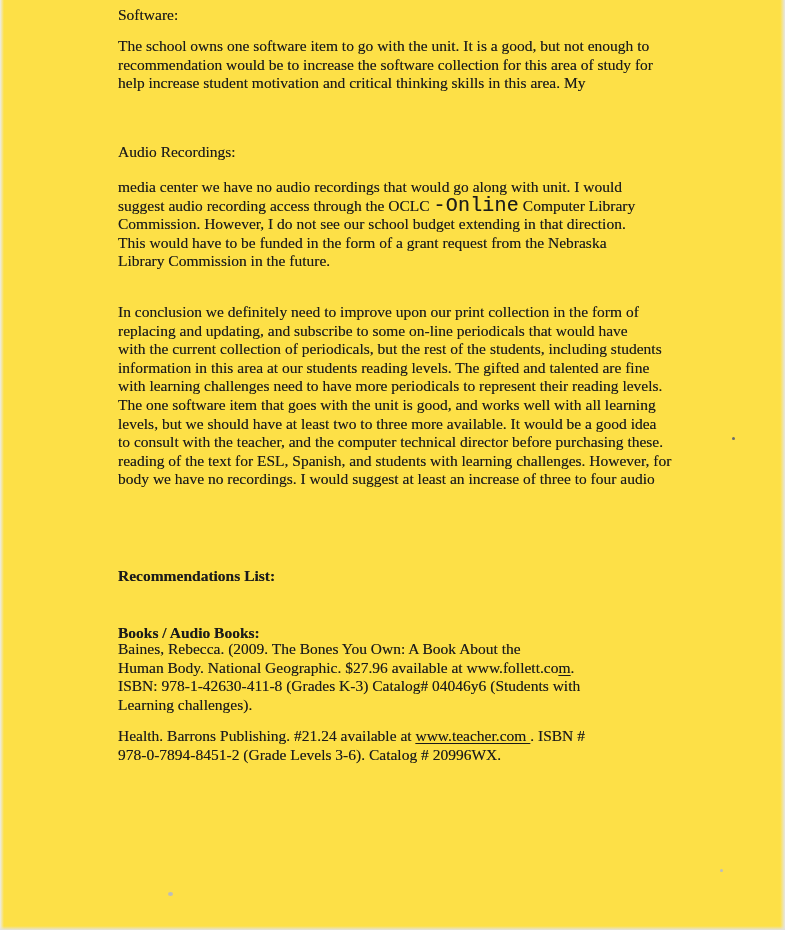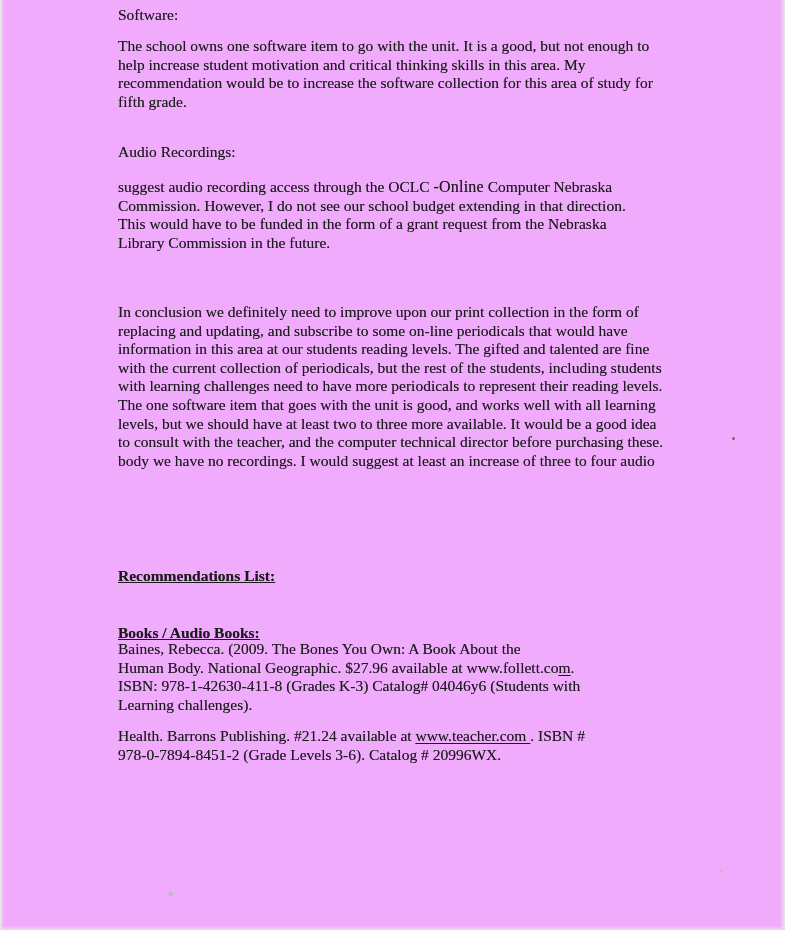--- a/index.html
+++ b/index.html
@@ -4,42 +4,42 @@
 <style>
   html, body {
     margin: 0;
     padding: 0;
     background: #ffffff;
   }
   .page {
     position: relative;
     width: 785px;
     height: 930px;
-    background: #f0abfc;
+    background: #fde047;
     overflow: hidden;
     font-family: "Liberation Serif", "DejaVu Serif", serif;
     font-size: 15.5px;
     color: #1b1b1b;
     text-shadow: 0 0 0.5px rgba(30,30,30,0.55);
   }
   .block {
     position: absolute;
     left: 118px;
     width: 600px;
   }
   .line {
     white-space: nowrap;
     line-height: 18.6px;
     height: 18.6px;
   }
   .heading { font-weight: normal; }
-  .bold { font-weight: bold; text-decoration: underline; }
+  .bold { font-weight: bold; }
   .sans {
-    font-family: Liberation Serif, serif;
-    font-size: 16px;
+    font-family: Liberation Mono, monospace;
+    font-size: 20px;
     letter-spacing: 0.2px;
   }
   .u {
     text-decoration: underline;
     text-underline-offset: 2px;
   }
   .edge-left {
     position: absolute; left: 0; top: 0; width: 4px; height: 930px;
     background: linear-gradient(to right, #ececea, rgba(253,253,252,0));
   }
@@ -60,43 +60,44 @@
 </style>
 </head>
 <body>
 
 <div class="page">
 
   <div class="block heading" style="top:6px">Software:</div>
 
   <div class="block" style="top:37px">
     <div class="line">The school owns one software item to go with the unit. It is a good, but not enough to</div>
+    <div class="line">recommendation would be to increase the software collection for this area of study for</div>
     <div class="line">help increase student motivation and critical thinking skills in this area. My</div>
-    <div class="line">recommendation would be to increase the software collection for this area of study for</div>
-    <div class="line">fifth grade.</div>
   </div>
 
   <div class="block heading" style="top:143px">Audio Recordings:</div>
 
   <div class="block" style="top:178px">
-    <div class="line"><span>suggest audio recording access through the OCLC </span><span class="sans">-Online</span><span> Computer Nebraska</span></div>
+    <div class="line">media center we have no audio recordings that would go along with unit. I would</div>
+    <div class="line"><span>suggest audio recording access through the OCLC </span><span class="sans">-Online</span><span> Computer Library</span></div>
     <div class="line">Commission. However, I do not see our school budget extending in that direction.</div>
     <div class="line">This would have to be funded in the form of a grant request from the Nebraska</div>
     <div class="line">Library Commission in the future.</div>
   </div>
 
   <div class="block" style="top:303px">
     <div class="line">In conclusion we definitely need to improve upon our print collection in the form of</div>
     <div class="line">replacing and updating, and subscribe to some on-line periodicals that would have</div>
+    <div class="line">with the current collection of periodicals, but the rest of the students, including students</div>
     <div class="line">information in this area at our students reading levels. The gifted and talented are fine</div>
-    <div class="line">with the current collection of periodicals, but the rest of the students, including students</div>
     <div class="line">with learning challenges need to have more periodicals to represent their reading levels.</div>
     <div class="line">The one software item that goes with the unit is good, and works well with all learning</div>
     <div class="line">levels, but we should have at least two to three more available. It would be a good idea</div>
     <div class="line">to consult with the teacher, and the computer technical director before purchasing these.</div>
+    <div class="line">reading of the text for ESL, Spanish, and students with learning challenges. However, for</div>
     <div class="line">body we have no recordings. I would suggest at least an increase of three to four audio</div>
   </div>
 
   <div class="block bold" style="top:567px">Recommendations List:</div>
 
   <div class="block bold" style="top:624px">Books / Audio Books:</div>
 
   <div class="block" style="top:640px">
     <div class="line">Baines, Rebecca. (2009. The Bones You Own: A Book About the</div>
     <div class="line"><span>Human Body. National Geographic. $27.96 available at www.follett.co</span><span class="u">m</span><span>.</span></div>

